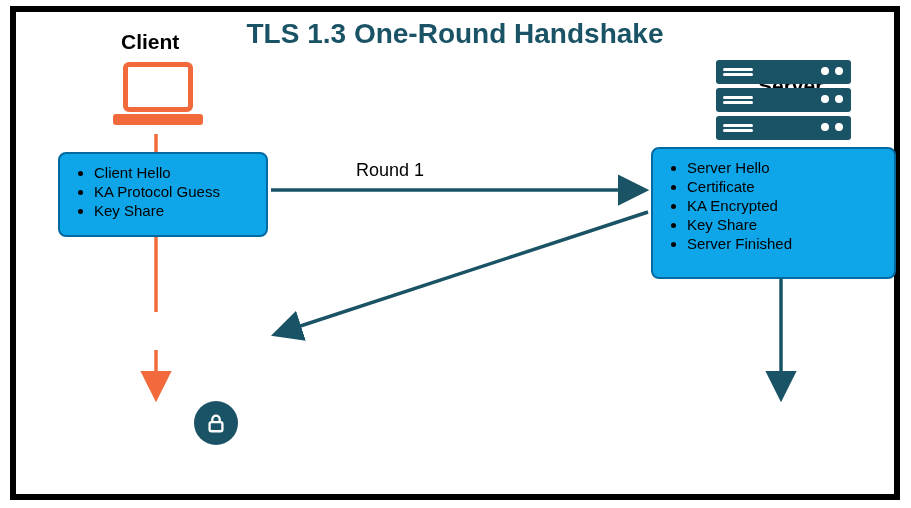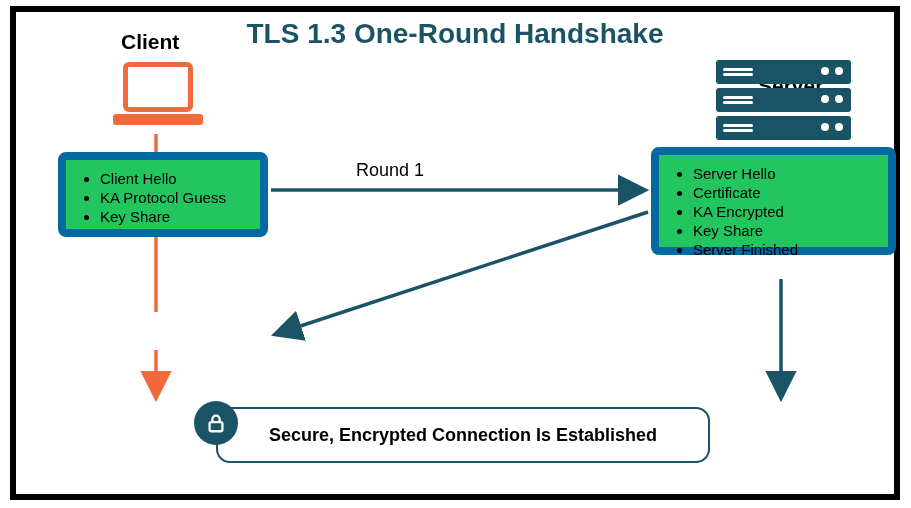--- a/index.html
+++ b/index.html
@@ -50,29 +50,29 @@
     content:"";position:absolute;left:7px;top:8px;width:30px;height:3px;
     background:#fff;border-radius:2px;box-shadow:0 5px 0 #fff;
   }
   .server-unit::after{
     content:"";position:absolute;right:8px;top:7px;width:8px;height:8px;
     background:#fff;border-radius:50%;
     box-shadow:-14px 0 0 #fff;
   }
   
   .orange-box{
-    position:absolute;background:#22c55e;border:8px solid #0369a1;
+    position:absolute;background:#0ea5e9;border:2px solid #0369a1;
     border-radius:8px;color:#000;font-size:15px;
     padding:8px 14px;box-sizing:border-box;
   }
   .orange-box ul{margin:0;padding-left:20px;}
   .orange-box li{margin:2px 0;}
   .client-box1{left:42px;top:140px;width:210px;height:85px;}
   .client-box2{left:42px;top:300px;width:210px;height:38px;padding:6px 14px;}
-  .server-box{left:635px;top:135px;width:245px;height:108px;}
+  .server-box{left:635px;top:135px;width:245px;height:132px;}
   
   .round-label{
     position:absolute;left:340px;top:148px;font-size:18px;font-weight:normal;color:#000;
   }
   
   .secure-box{
     position:absolute;left:200px;top:395px;width:490px;height:52px;
     border:2px solid #1a5365;border-radius:14px;
     display:flex;align-items:center;justify-content:center;
     font-size:18px;font-weight:bold;color:#000;
@@ -128,23 +128,20 @@
   </div>
 
   <div class="round-label">Round 1</div>
 
   <div class="lock-circle">
     <svg viewBox="0 0 24 24">
         <rect x="5" y="11" width="14" height="10" rx="2"></rect>
         <path d="M8 11 V8 a4 4 0 0 1 8 0 v3"></path>
       </svg>
   </div>
-  <div class="secure-box">
-    <span>Secure, Encrypted Connection Is Established</span>
-  </div>
 
   <svg class="arrows" viewBox="0 0 878 482">
     <defs>
       <marker id="arrow-teal" viewBox="0 0 12 12" refX="10" refY="6" markerWidth="9" markerHeight="9" orient="auto">
         <path d="M0,0 L12,6 L0,12 z" fill="#1a5365"></path>
       </marker>
       <marker id="arrow-orange" viewBox="0 0 12 12" refX="10" refY="6" markerWidth="9" markerHeight="9" orient="auto">
         <path d="M0,0 L12,6 L0,12 z" fill="#f26a3b"></path>
       </marker>
     </defs>

